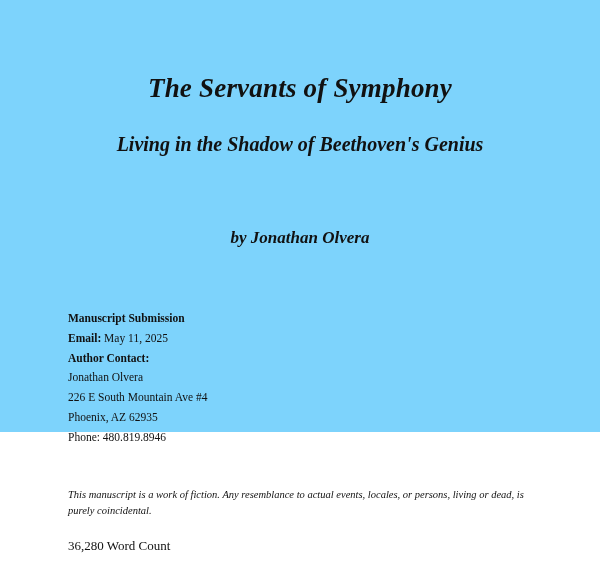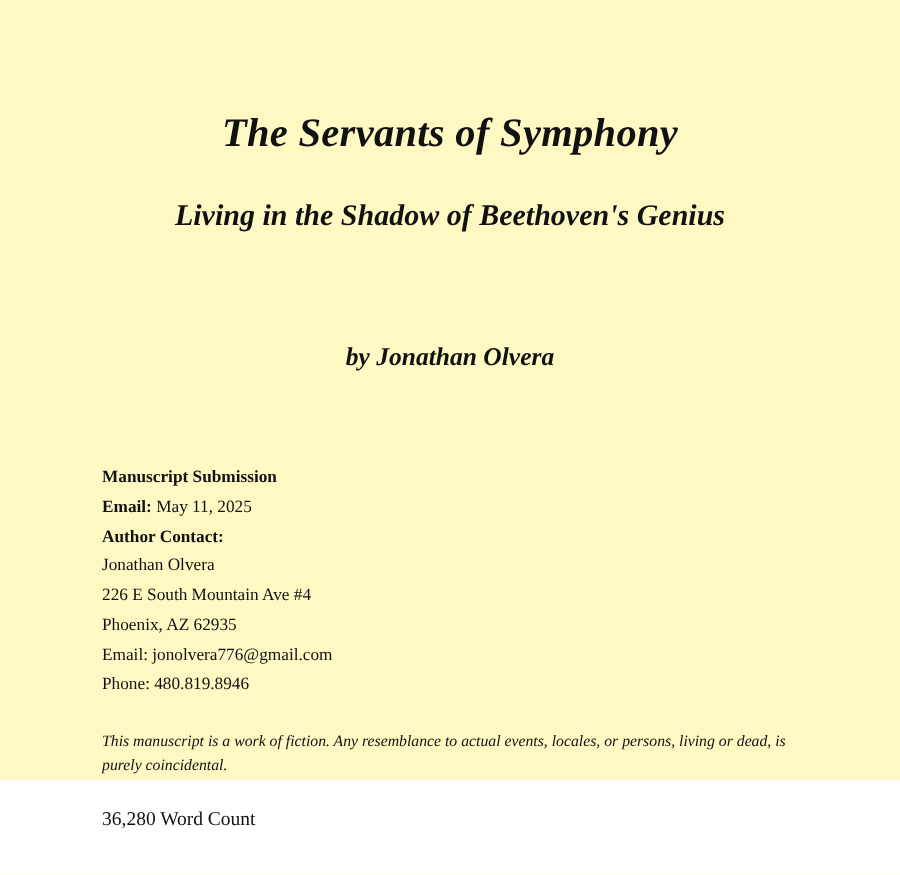--- a/index.html
+++ b/index.html
@@ -10,23 +10,23 @@
     width: 600px;
     height: 583px;
     background: #ffffff;
     font-family: "Liberation Serif", serif;
     color: #111111;
     overflow: hidden;
   }
   .page {
     position: relative;
     width: 600px;
-    height: 520px;
+    height: 432px;
     box-sizing: border-box;
-    background: #fef9c3;
+    background: #7dd3fc;
   }
 
   .title-block {
     text-align: center;
     padding-top: 72px;
   }
   .doc-title {
     font-size: 27px;
     font-weight: bold;
     font-style: italic;
@@ -95,21 +95,20 @@
     <p class="byline">by Jonathan Olvera</p>
   </div>
 
   <div class="submission-block">
     <div class="sub-line submission-heading">Manuscript Submission</div>
     <div class="sub-line"><span class="label-bold">Email:</span> <span>May 11, 2025</span></div>
     <div class="sub-line label-bold">Author Contact:</div>
     <div class="sub-line">Jonathan Olvera</div>
     <div class="sub-line">226 E South Mountain Ave #4</div>
     <div class="sub-line">Phoenix, AZ 62935</div>
-    <div class="sub-line">Email: jonolvera776@gmail.com</div>
     <div class="sub-line">Phone: 480.819.8946</div>
   </div>
 
   <div class="disclaimer">This manuscript is a work of fiction. Any resemblance to actual events, locales, or persons, living or dead, is purely coincidental.</div>
 
   <div class="wordcount">36,280 Word Count</div>
 
 </div>
 
 </body></html>

